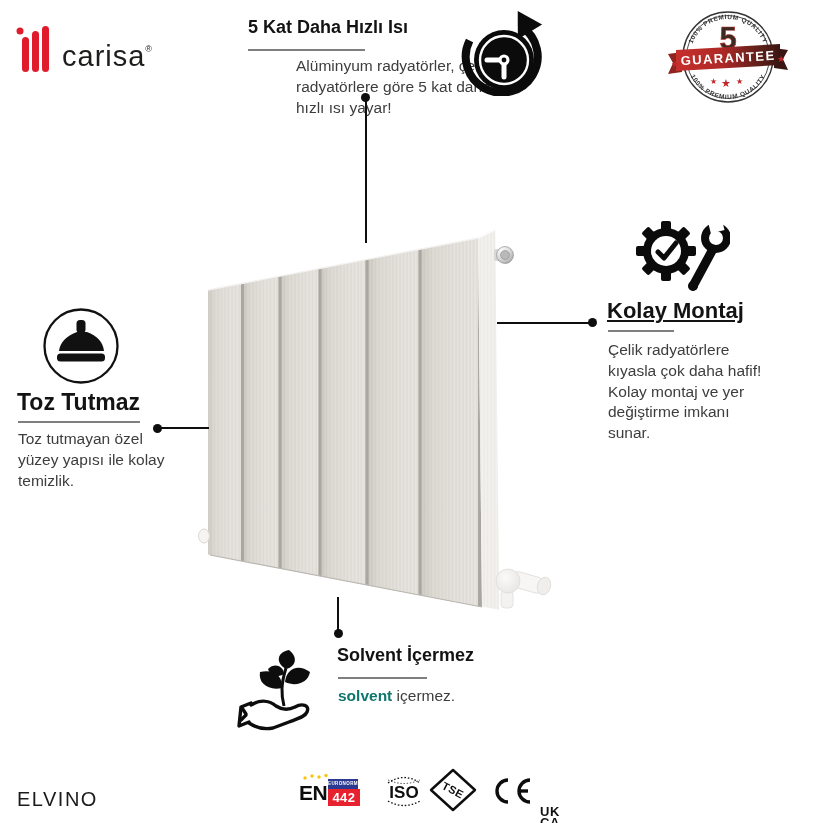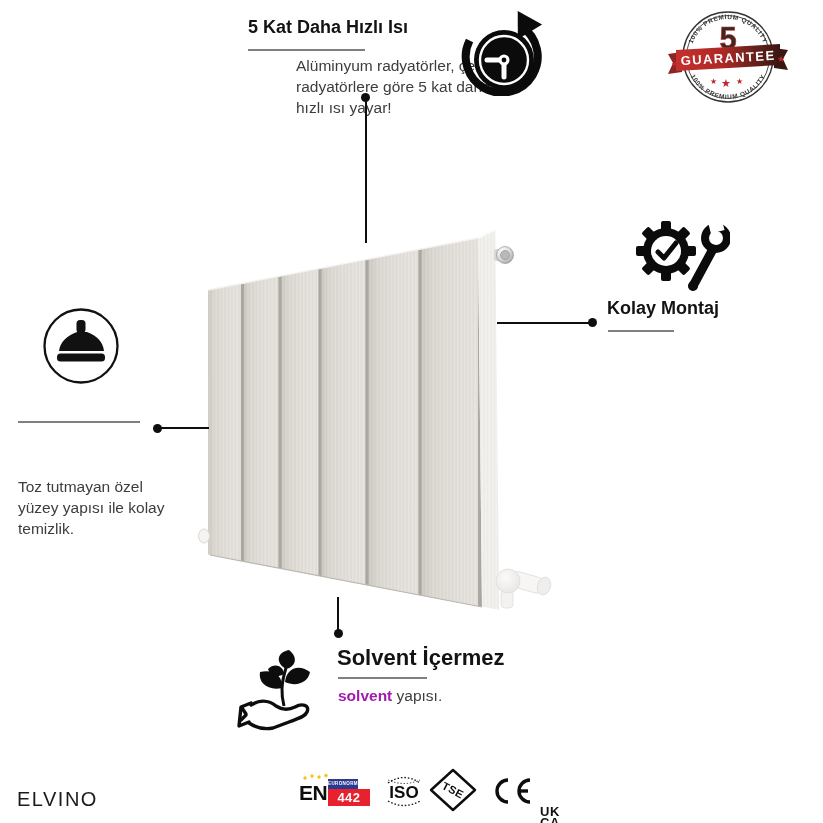--- a/index.html
+++ b/index.html
@@ -6,39 +6,50 @@
   .canvas{position:relative;width:823px;height:823px;background:#ffffff;overflow:hidden;
           font-family:"Liberation Sans","DejaVu Sans",sans-serif;color:#141414;}
   .abs{position:absolute;}
   
   .wordmark{font-size:29px;font-weight:500;letter-spacing:1px;color:#1d1d1b;}
   .reg{font-size:9px;vertical-align:14px;color:#1d1d1b;}
   
   .f-title{font-weight:700;color:#131313;white-space:nowrap;}
   .f-underline{height:2px;background:#7f7f7f;}
   .f-body{font-size:15.5px;line-height:1.34;color:#3d3d3d;white-space:pre-line;}
-  .f-body b{color:#a21caf;}
+  .f-body b{color:#0f766e;}
   
   .cline{background:#0e0e0e;}
   .cdot{width:9px;height:9px;border-radius:50%;background:#0e0e0e;}
   
   .product-name{font-size:20px;font-weight:400;letter-spacing:1.5px;color:#1b1b1b;}
   .ukca{font-size:13px;font-weight:800;line-height:.82;letter-spacing:.5px;color:#111;}
   .en-txt{font-size:21px;font-weight:800;color:#0d0d0d;letter-spacing:-.5px;}
   .euronorm-box{background:#2b3990;color:#fff;font-size:4.5px;font-weight:700;
                 text-align:center;line-height:10px;letter-spacing:.4px;}
   .n442-box{background:#e8212e;color:#fff;font-size:13px;font-weight:800;
             text-align:center;line-height:17px;letter-spacing:.5px;}
   svg text{font-family:"Liberation Sans","DejaVu Sans",sans-serif;}
 </style>
 </head>
 <body>
 
 <div class="canvas">
 
+  <div class="abs" style="left:14px;top:22px;">
+    <svg width="150" height="56" viewBox="0 0 150 56">
+      <circle cx="6" cy="9" r="3.5" fill="#e01b2c"></circle>
+      <rect x="8" y="15" width="7" height="35" rx="3.5" fill="#e01b2c"></rect>
+      <rect x="18" y="9" width="7" height="41" rx="3.5" fill="#e01b2c"></rect>
+      <rect x="28" y="4" width="7" height="46" rx="3.5" fill="#e01b2c"></rect>
+    </svg>
+    <div class="abs" style="left:48px;top:18px;">
+      <span class="wordmark">carisa</span><span class="reg">®</span>
+    </div>
+  </div>
 
   <div class="abs f-title" style="left:248px;top:17px;font-size:18px;">5 Kat Daha Hızlı Isı</div>
   <div class="abs f-underline" style="left:248px;top:49px;width:117px;"></div>
   <div class="abs f-body" style="left:248px;top:56px;width:210px;margin-left:48px;">Alüminyum radyatörler, çelik
 radyatörlere göre 5 kat daha
 hızlı ısı yayar!</div>
 
   <svg class="abs" style="left:458px;top:6px;" width="86" height="90" viewBox="0 0 86 90">
     <path d="M10,67 A36,36 0 1 1 62,81" fill="none" stroke="#0b0b0b" stroke-width="8" transform="rotate(150 43 51)"></path>
     <polygon points="58,6 84,16 62,34" fill="#0b0b0b" transform="rotate(8 66 18)"></polygon>
@@ -162,62 +173,68 @@
       </g>
       <circle cx="36" cy="46" r="23"></circle>
     </g>
     <circle cx="36" cy="46" r="15" fill="#ffffff"></circle>
     <path d="M28,47 L34,53 L46,38" fill="none" stroke="#0b0b0b" stroke-width="5" stroke-linecap="round" stroke-linejoin="round"></path>
     <line x1="63" y1="81" x2="83" y2="44" stroke="#0b0b0b" stroke-width="9" stroke-linecap="round"></line>
     <circle cx="86" cy="33" r="11" fill="none" stroke="#0b0b0b" stroke-width="8"></circle>
     <rect x="79" y="12" width="14" height="15" fill="#ffffff" transform="rotate(-14 86 20)"></rect>
     <circle cx="63" cy="81" r="5" fill="#0b0b0b"></circle>
   </svg>
-  <div class="abs f-title" style="left:607px;top:298px;font-size:18px;">Kolay Montaj</div>
+  <div class="abs f-title" style="left:607px;top:298px;font-size:22px;text-decoration:underline;">Kolay Montaj</div>
   <div class="abs f-underline" style="left:608px;top:330px;width:66px;"></div>
+  <div class="abs f-body" style="left:608px;top:340px;width:170px;">Çelik radyatörlere
+kıyasla çok daha hafif!
+Kolay montaj ve yer
+değiştirme imkanı
+sunar.</div>
 
   <svg class="abs" style="left:42px;top:307px;" width="78" height="78" viewBox="0 0 78 78">
     <circle cx="39" cy="39" r="36.5" fill="none" stroke="#111" stroke-width="2.3"></circle>
     <rect x="34.5" y="13" width="9" height="13" rx="3.5" fill="#111"></rect>
     <path d="M35,25 L45,25 C55,28.5 61,35 62,44 L17,44 C18,35 25,28.5 35,25 Z" fill="#111"></path>
     <rect x="15" y="46.5" width="48" height="8" rx="3.5" fill="#111"></rect>
   </svg>
+  <div class="abs f-title" style="left:17px;top:389px;font-size:23px;">Toz Tutmaz</div>
   <div class="abs f-underline" style="left:18px;top:421px;width:122px;"></div>
-  <div class="abs f-body" style="left:18px;top:429px;width:170px;margin-top:48px;">Toz tutmayan özel
+  <div class="abs f-body" style="left:18px;top:429px;width:170px;">Toz tutmayan özel
 yüzey yapısı ile kolay
 temizlik.</div>
 
   <svg class="abs" style="left:236px;top:648px;" width="84" height="90" viewBox="0 0 84 90">
     <path d="M48,58 C45,46 45,36 50,20" fill="none" stroke="#0d0d0d" stroke-width="3"></path>
     <path d="M50,21 C39,15 41,4 53,2 C63,10 59,19 50,21 Z" fill="#0d0d0d"></path>
     <path d="M46,40 C32,43 22,35 24,24 C38,21 47,28 46,40 Z" fill="#0d0d0d"></path>
     <path d="M49,34 C60,39 72,35 74,24 C62,15 50,21 49,34 Z" fill="#0d0d0d"></path>
     <path d="M48,26 C41,30 34,28 32,21 C38,15 47,17 48,26 Z" fill="#0d0d0d"></path>
     <g fill="none" stroke="#0d0d0d" stroke-width="3.4" stroke-linejoin="round" stroke-linecap="round">
       <path d="M15,57 C25,51 34,53 40,58 C46,62 53,62 59,59 C66,55 74,57 71,64 C69,69 61,71 53,74 L37,80 C27,82 19,79 13,75"></path>
       <path d="M15,55 L5,59 L3,78 L13,74"></path>
       <path d="M6,60 L10,66 M5,72 L10,67"></path>
     </g>
   </svg>
-  <div class="abs f-title" style="left:337px;top:645px;font-size:22px;">Solvent İçermez</div>
+  <div class="abs f-title" style="left:337px;top:645px;font-size:18px;">Solvent İçermez</div>
   <div class="abs f-underline" style="left:338px;top:677px;width:89px;"></div>
-  <div class="abs f-body" style="left:338px;top:686px;width:190px;"><b>solvent</b><span> yapısı.</span></div>
+  <div class="abs f-body" style="left:338px;top:686px;width:190px;"><b>solvent</b><span> içermez.</span></div>
 
   <div class="abs product-name" style="left:17px;top:788px;">ELVINO</div>
 
   <div class="abs" style="left:299px;top:772px;width:60px;height:38px;">
     <svg class="abs" style="left:0;top:0;" width="60" height="10" viewBox="0 0 60 10">
       <circle cx="6" cy="6" r="1.7" fill="#f6c410"></circle>
       <circle cx="13" cy="4" r="1.7" fill="#f6c410"></circle>
       <circle cx="20" cy="5" r="1.7" fill="#f6c410"></circle>
       <circle cx="27" cy="3.5" r="1.7" fill="#f6c410"></circle>
     </svg>
     <div class="abs en-txt" style="left:0;top:9px;text-align:center;">EN</div>
     <div class="abs euronorm-box" style="left:29px;top:7px;width:30px;height:10px;">EURONORM</div>
-    <div class="abs n442-box" style="left:29px;top:17px;width:42px;height:17px;">442</div>
+    <div class="abs n442-box" style="left:29px;top:17px;width:32px;height:17px;">442</div>
   </div>
 
   <svg class="abs" style="left:383px;top:771px;" width="42" height="38" viewBox="0 0 42 38">
     <path d="M5,12 Q21,1 37,12" fill="none" stroke="#111" stroke-width="1.3" stroke-dasharray="1.6,1.9"></path>
     <path d="M5,9 Q21,16 37,9" fill="none" stroke="#111" stroke-width="1" stroke-dasharray="1.4,1.8" opacity="0.8"></path>
     <text x="21" y="27" font-size="17" font-weight="800" text-anchor="middle" fill="#0d0d0d">ISO</text>
     <path d="M5,30 Q21,39 37,30" fill="none" stroke="#111" stroke-width="1.3" stroke-dasharray="1.6,1.9"></path>
   </svg>
 
   <svg class="abs" style="left:428px;top:768px;" width="50" height="44" viewBox="0 0 50 44">

